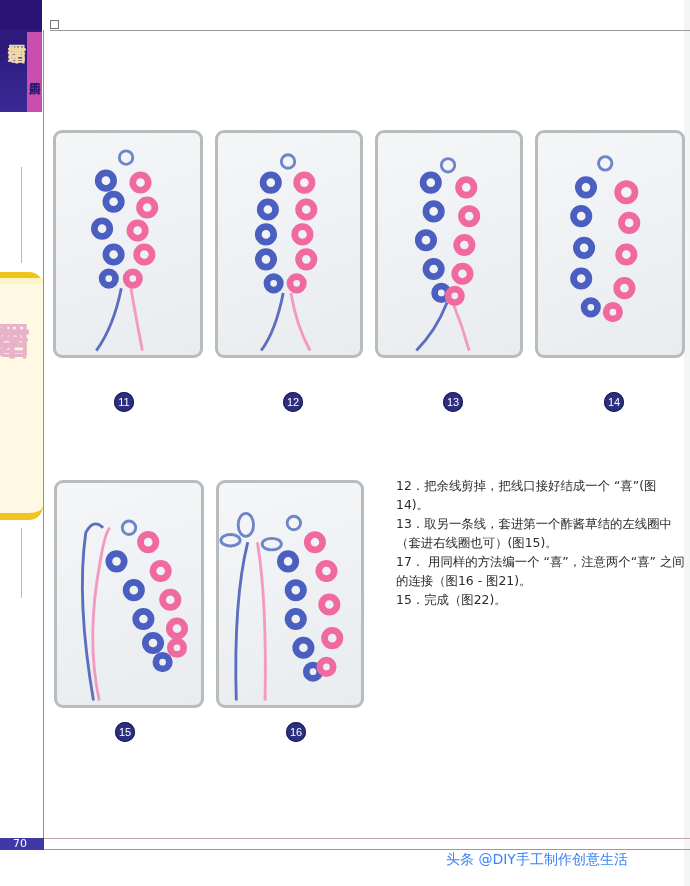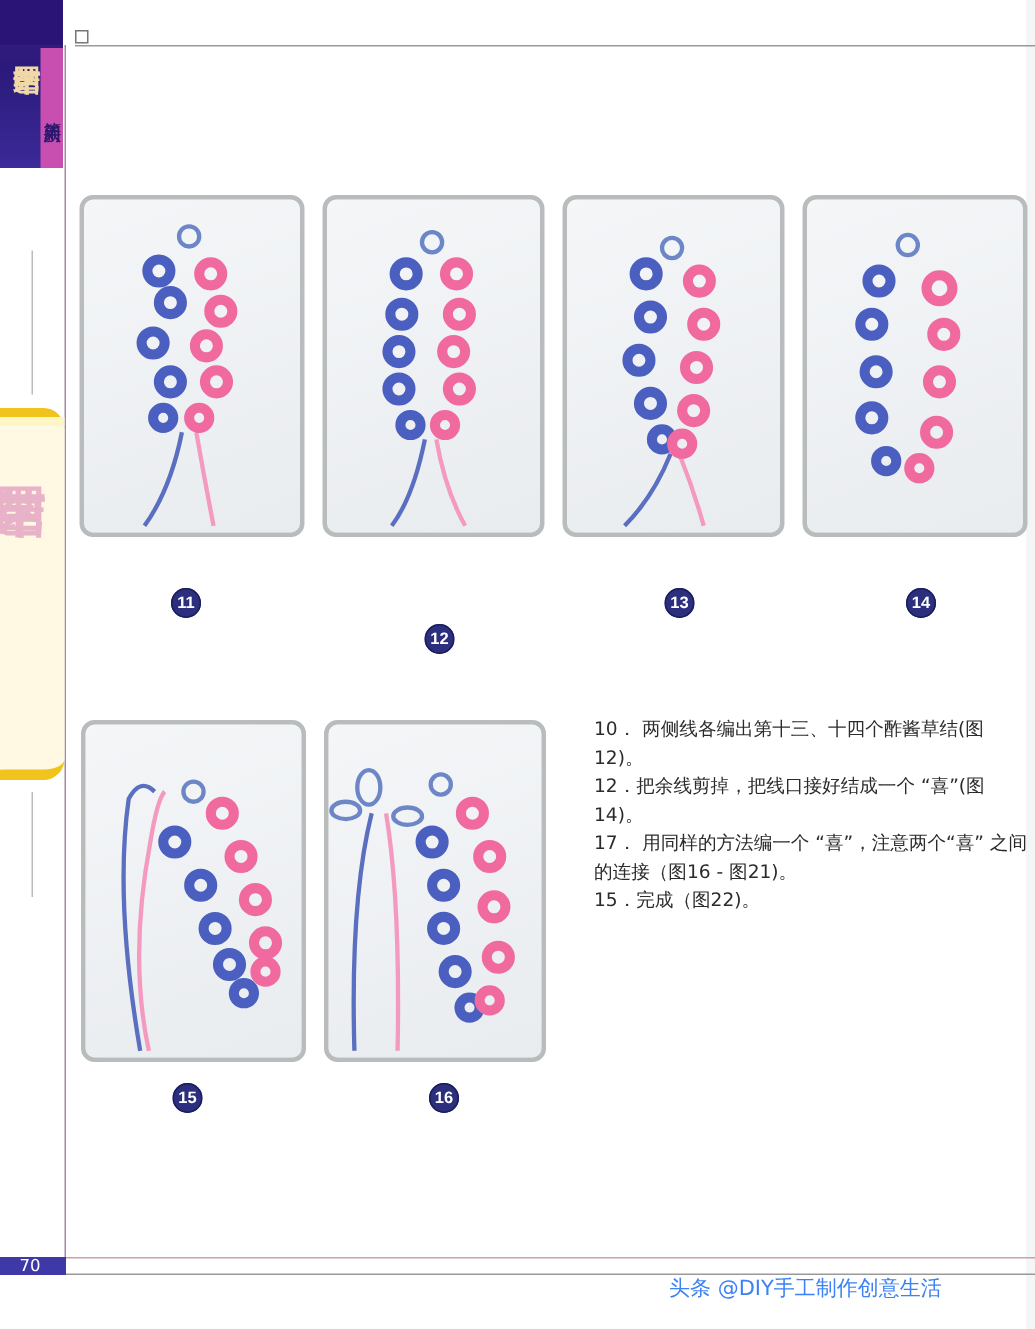--- a/index.html
+++ b/index.html
@@ -28,21 +28,21 @@
   .side-ribbon::before { content:""; position:absolute; left:0; top:-1px; width:43px; height:6px; background:#fff6c8; }
   .side-ribbon-text { position: absolute; left: 2px; top: 18px; width: 38px; font-family: "DejaVu Serif", serif; font-weight: bold; font-size: 34px; line-height: 55px; color: #e8b2c8; text-align: center; writing-mode: vertical-rl; }
 
   
   .page-num { position: absolute; left: 0; top: 838px; width: 44px; height: 12px; background: #3f39a8; color: #fff; font-family: "DejaVu Sans", sans-serif; font-size: 11px; line-height: 12px; text-align: right; padding-right: 17px; }
 
   
   .photo { position: absolute; border: 3px solid #b9bcbd; border-radius: 9px; background: linear-gradient(160deg,#f4f6f8,#e9ecef); overflow: hidden; }
   .photo svg { position:absolute; left:0; top:0; width:100%; height:100%; }
 
-  .fig-num { position: absolute; width: 20px; height: 20px; border-radius: 50%; background: #2c2f7e; color: #fff; font-family: "Liberation Sans", sans-serif; font-weight: bold; font-size: 11px; line-height: 20px; text-align: center; box-shadow: inset 0 0 0 1px #1b1d5a; }
+  .fig-num { position: absolute; width: 20px; height: 20px; border-radius: 50%; background: #2c2f7e; color: #fff; font-family: "Liberation Sans", sans-serif; font-weight: normal; font-size: 11px; line-height: 20px; text-align: center; box-shadow: inset 0 0 0 1px #1b1d5a; }
 
   
   .steps { position: absolute; left: 396px; top: 476px; width: 290px; font-family: "DejaVu Sans", sans-serif; font-size: 12.4px; line-height: 19px; color: #2b2b2b; }
   .steps p { white-space: pre-wrap; }
 
   .watermark { position: absolute; left: 446px; top: 849px; font-family: "DejaVu Sans", sans-serif; font-size: 14px; line-height: 20px; color: #3b82f6; }
   .right-edge { position:absolute; left:684px; top:0; width:6px; height:886px; background:#f4f5f5; }
 </style>
 </head>
 <body>
@@ -153,21 +153,21 @@
           <circle cx="95" cy="92" r="8"></circle>
           <circle cx="92" cy="125" r="8"></circle>
           <circle cx="90" cy="160" r="8"></circle>
           <circle cx="78" cy="185" r="7"></circle>
         </g>
     </g>
   </svg>
 </div>
 
 <div class="fig-num" style="left:114px;top:392px;">11</div>
-<div class="fig-num" style="left:283px;top:416px;">12</div>
+<div class="fig-num" style="left:283px;top:392px;">12</div>
 <div class="fig-num" style="left:443px;top:392px;">13</div>
 <div class="fig-num" style="left:604px;top:392px;">14</div>
 
 <div class="photo" style="left:54px;top:480px;width:150px;height:228px;">
   <svg viewBox="0 0 150 228">
     <path d="M38 225 Q20 120 30 50 Q38 35 48 45" stroke="#5b6fc0" stroke-width="3" fill="none"></path>
     <path d="M44 225 Q30 160 45 80 Q50 50 55 45" stroke="#f49ac0" stroke-width="3" fill="none"></path>
     <g fill="none" stroke-width="7">
       <circle cx="75" cy="45" r="7" stroke="#6d86c8" stroke-width="3"></circle>
       <g stroke="#4a5fc0">
@@ -214,22 +214,22 @@
           <circle cx="112" cy="190" r="7"></circle>
         </g>
     </g>
   </svg>
 </div>
 
 <div class="fig-num" style="left:115px;top:722px;text-align:center;">15</div>
 <div class="fig-num" style="left:286px;top:722px;">16</div>
 
 <div class="steps">
-  <p>10． 两侧线各编出第十三、十四个酢酱草结(图12)。</p>
   <p>12．把余线剪掉，把线口接好结成一个 “喜”(图14)。</p>
+  <p>13．取另一条线，套进第一个酢酱草结的左线圈中（套进右线圈也可）(图15)。</p>
   <p>17． 用同样的方法编一个 “喜”，注意两个“喜” 之间的连接（图16 - 图21)。</p>
   <p>15．完成（图22)。</p>
 </div>
 
 <div class="rule-bot1"></div>
 <div class="rule-bot2"></div>
 <div class="page-num">70</div>
 <div class="watermark">头条 @DIY手工制作创意生活</div>
 
 </body></html>

